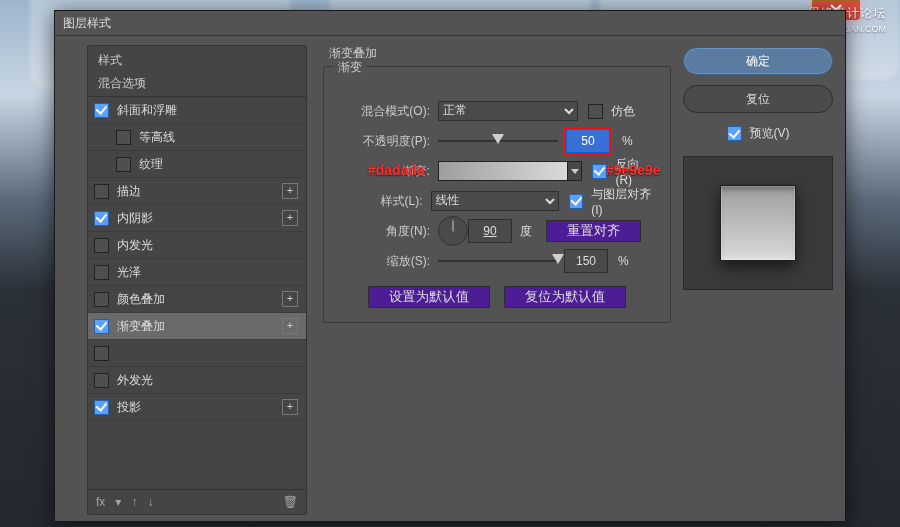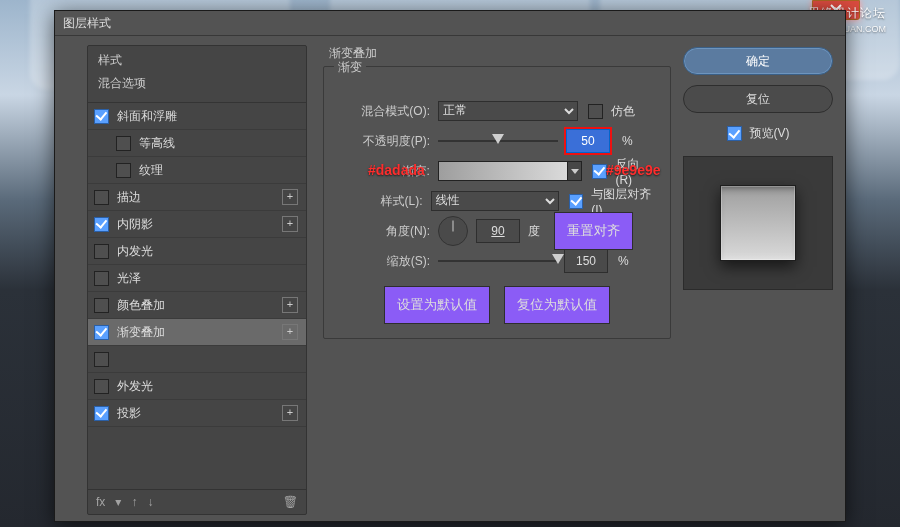--- a/index.html
+++ b/index.html
@@ -13,21 +13,21 @@
   .closebtn svg{width:12px;height:12px;}
 
   .dialog{position:absolute;left:54px;top:10px;width:790px;height:510px;background:#535353;border:1px solid #1a1a1a;box-shadow:0 4px 20px rgba(0,0,0,.6);}
   .titlebar{height:24px;background:#535353;border-bottom:1px solid #383838;display:flex;align-items:center;padding:0 8px;color:#ddd;}
   .body{position:absolute;top:24px;bottom:0;left:0;right:0;display:flex;}
 
   
   .col-styles{width:220px;padding:10px 8px 6px 8px;display:flex;flex-direction:column;margin-left:24px;}
   .panel{background:#454545;border:1px solid #333;border-radius:2px;flex:1;display:flex;flex-direction:column;overflow:hidden;}
   .phead{padding:6px 10px 4px;color:#ccc;}
-  .psub{padding:2px 10px 10px;border-bottom:1px solid #343434;color:#ccc;}
+  .psub{padding:2px 10px 4px;border-bottom:1px solid #343434;color:#ccc;}
   .list{flex:1;overflow:auto;}
   .row{display:flex;align-items:center;height:26px;padding:0 8px 0 6px;border-bottom:1px solid #3b3b3b;cursor:default;}
   .row.indent{padding-left:28px;}
   .row.sel{background:#6a6a6a;}
   .chk{width:13px;height:13px;border:1px solid #222;background:#4f4f4f;margin-right:8px;display:flex;align-items:center;justify-content:center;}
   .chk.on{background:#5aa0ff;border-color:#2a5fa6;}
   .chk.on::after{content:"";width:5px;height:8px;border:solid #fff;border-width:0 2px 2px 0;transform:rotate(40deg) translate(-1px,-1px);}
   .row .lbl{flex:1;color:#ddd;}
   .plus{width:14px;height:14px;border:1px solid #777;color:#ccc;font-size:11px;line-height:12px;text-align:center;}
   .pfoot{height:24px;border-top:1px solid #333;display:flex;align-items:center;gap:10px;padding:0 8px;color:#bbb;}
@@ -51,21 +51,21 @@
   
   .gradprev{width:128px;height:18px;border:1px solid #222;background:linear-gradient(90deg,#9e9e9e 0%,#dadada 100%);}
   .dd{width:14px;height:18px;border:1px solid #222;border-left:none;background:#474747;display:flex;align-items:center;justify-content:center;}
   .dd::after{content:"";border-left:4px solid transparent;border-right:4px solid transparent;border-top:5px solid #ccc;}
   .ck-inline{display:flex;align-items:center;margin-left:10px;color:#ddd;}
   .hlbox{border:2px solid #e11;padding:0;}
   .hlbox .txt{border:1px solid #06c;background:#3a6fd8;color:#fff;}
   .ann{position:absolute;color:#ff2d2d;font-weight:bold;font-size:14px;text-shadow:0 1px 2px #000a;}
   .angle{width:28px;height:28px;border:1px solid #333;border-radius:50%;position:relative;background:#4a4a4a;}
   .angle::after{content:"";position:absolute;left:50%;top:50%;width:11px;height:1px;background:#ccc;transform-origin:left center;transform:rotate(-90deg);}
-  .btn-s{background:#8b5cf6;border:1px solid #2e2e2e;color:#ddd;height:38px;padding:0 12px;cursor:default;}
+  .btn-s{background:#4c1d95;border:1px solid #2e2e2e;color:#ddd;height:22px;padding:0 20px;cursor:default;}
   .btnrow{display:flex;justify-content:center;gap:14px;margin-top:12px;}
 
   
   .col-right{width:150px;padding:12px 12px 12px 4px;display:flex;flex-direction:column;align-items:stretch;gap:10px;}
   .rbtn{height:26px;border:1px solid #2e2e2e;border-radius:14px;background:#4b4b4b;color:#ddd;display:flex;align-items:center;justify-content:center;cursor:default;}
   .rbtn.primary{background:#5b7ba0;border-color:#3a5f86;box-shadow:inset 0 0 0 1px #6d94bd;color:#fff;}
   .prev-ck{display:flex;align-items:center;justify-content:center;margin-top:2px;}
   .preview{margin-top:4px;height:132px;border:1px solid #2b2b2b;background:#3a3a3a;display:flex;align-items:center;justify-content:center;}
   .swatch{width:74px;height:74px;background:linear-gradient(180deg,#9e9e9e,#dadada);border:1px solid #1e1e1e;box-shadow:inset 0 0 0 1px #fff4, inset 0 6px 10px -6px #000a, inset 0 -6px 10px -6px #fff6, 0 6px 14px rgba(0,0,0,.6);}
 </style>
@@ -205,21 +205,21 @@
             <select><option>线性</option></select>
             <div class="ck-inline">
               <span class="chk on"></span>
               <span>与图层对齐(I)</span>
             </div>
           </div>
 
           <div class="frow">
             <div class="flab">角度(N):</div>
             <div class="angle"></div>
-            <input class="txt" style="margin-left: 8px; text-decoration: underline;" value="90">
+            <input class="txt" style="margin-left: 0; text-decoration: underline;" value="90">
             <span style="margin:0 14px 0 8px">度</span>
             <button class="btn-s">重置对齐</button>
           </div>
 
           <div class="frow">
             <div class="flab">缩放(S):</div>
             <div class="slider">
                 <div class="thumb" style="left:100%"></div>
               </div>
             <input class="txt" value="150" style="">

